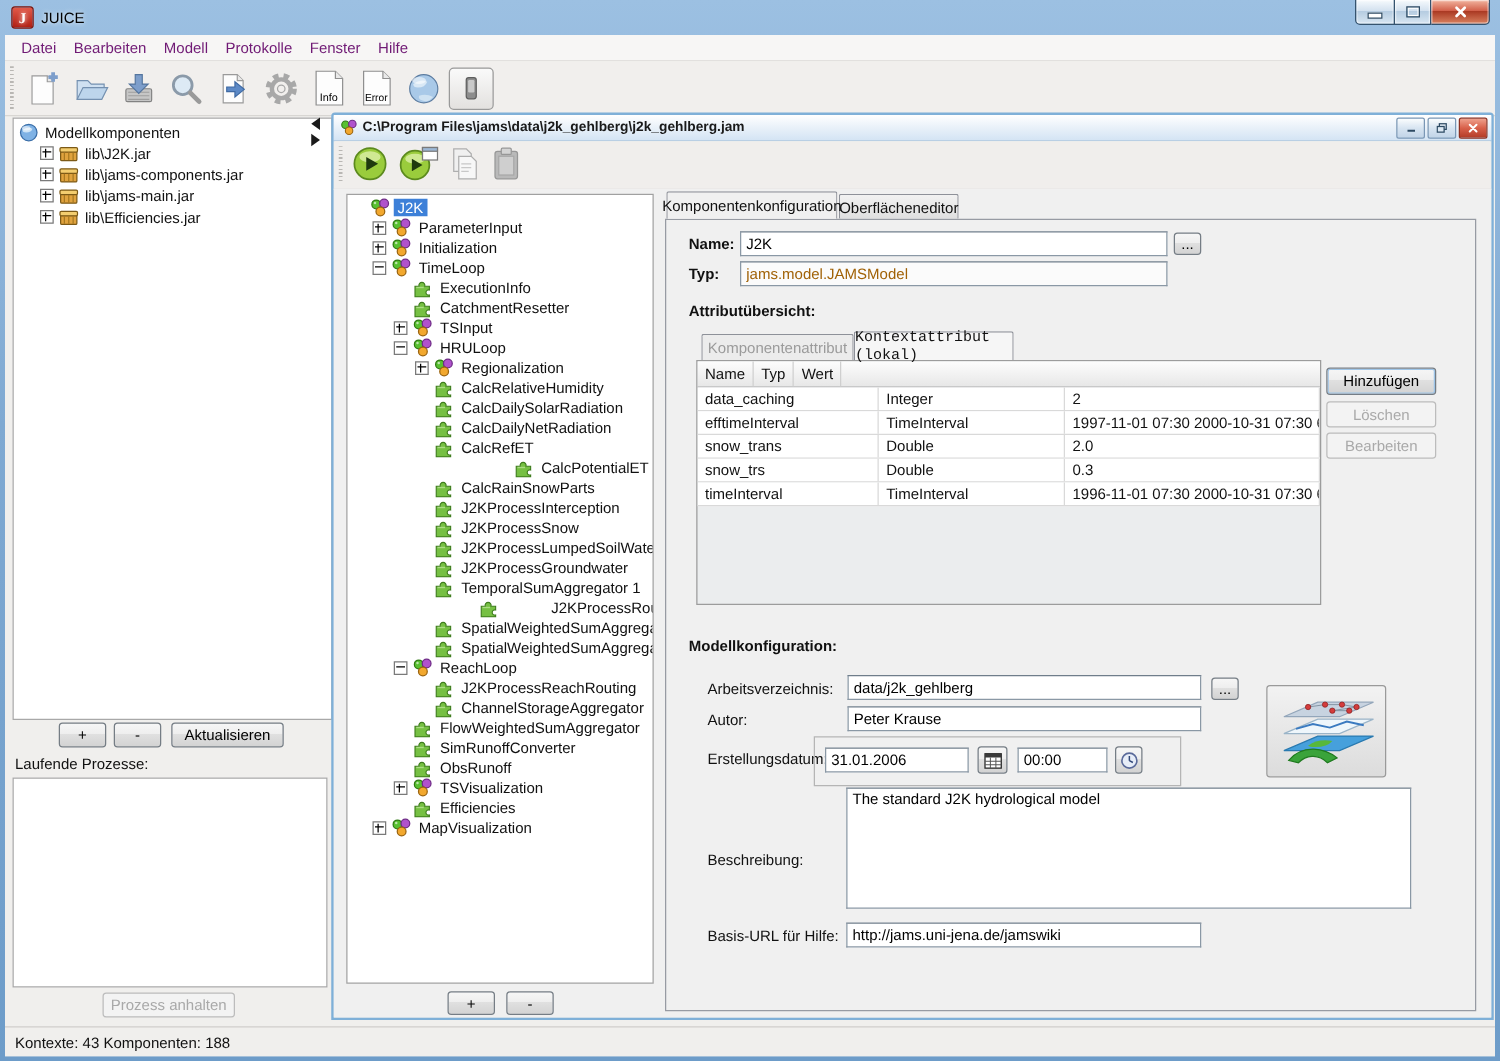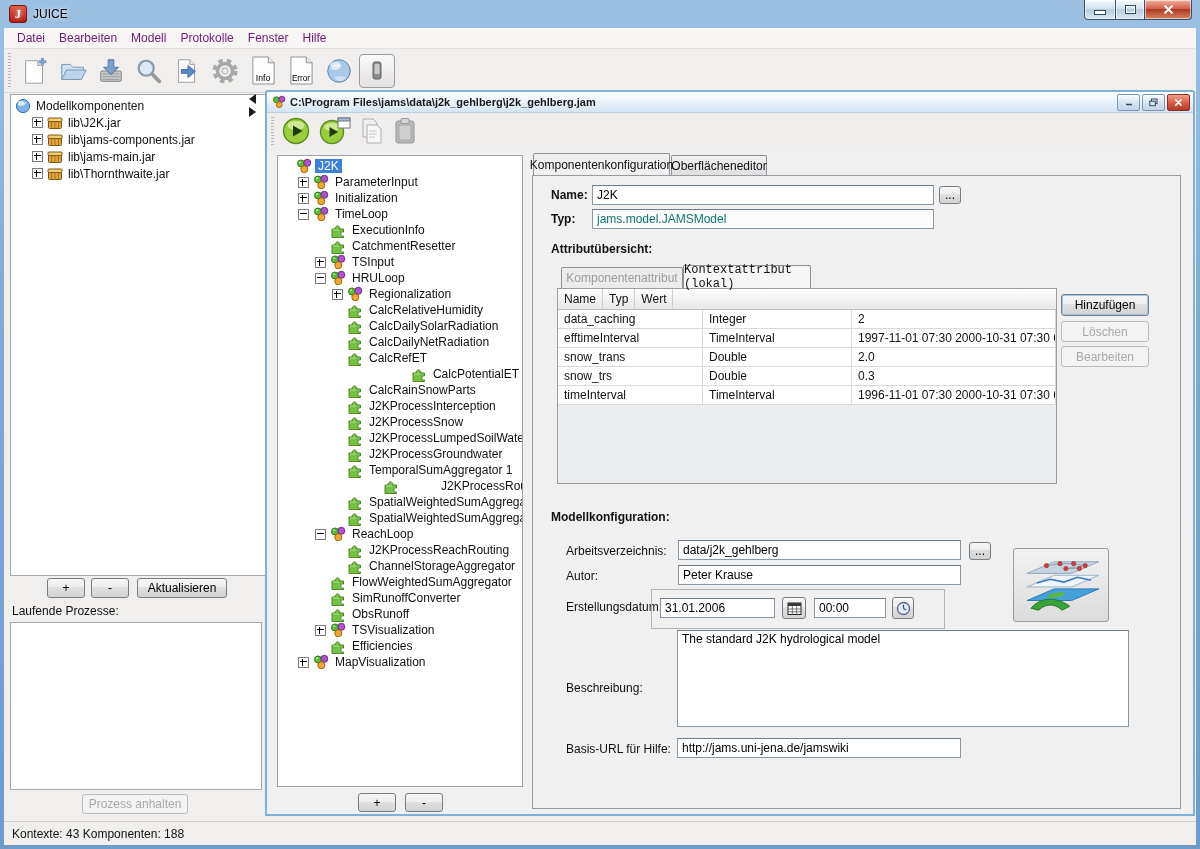--- a/index.html
+++ b/index.html
@@ -54,21 +54,21 @@
   .tri-right{width:0;height:0;border-top:5px solid transparent;border-bottom:5px solid transparent;
              border-left:7px solid #1a1a1a;}
   
   .btn{background:linear-gradient(#f6f6f6,#eeeeee 45%,#e0e0e0 46%,#d3d3d3);
        border:1px solid #757d85;border-radius:3px;font-size:12px;color:#000;
        display:flex;align-items:center;justify-content:center;box-sizing:border-box;}
   .btn.default{box-shadow:inset 0 0 0 1px #9ec5e8;}
   .btn.disabled{color:#a9a9a9;border-color:#bcbcbc;background:#f3f3f3;}
   .inp{box-sizing:border-box;border:1px solid #8a98a5;border-top-color:#6f7d8a;background:#fff;
        font-family:"Liberation Sans",sans-serif;font-size:12px;padding:1px 4px;color:#000;}
-  .inp:disabled,.inp.ro{background:#fbfbfb;color:#0f766e;}
+  .inp:disabled,.inp.ro{background:#fbfbfb;color:#a16207;}
   
   .iframe{position:absolute;left:261px;top:62px;width:926px;height:722px;
           border:2px solid #7fb0d8;border-radius:3px 3px 0 0;background:#f0f0f0;
           box-shadow:0 0 0 1px #bcd6ea inset;}
   .if-title{height:20px;background:linear-gradient(#ffffff,#e9f1f9 50%,#d4e4f4);display:flex;
             align-items:center;padding-left:5px;border-bottom:1px solid #b9cfe4;}
   .if-title .t{font-size:11px;font-weight:600;color:#1a1a1a;margin-left:4px;white-space:nowrap;}
   .if-controls{margin-left:auto;display:flex;gap:2px;padding-right:3px;}
   .ifc{width:21px;height:15px;border:1px solid #7a97b5;border-radius:2px;display:flex;align-items:center;
        justify-content:center;background:linear-gradient(#fbfdfe,#d7e4f1 50%,#c2d5e8);}
@@ -280,21 +280,21 @@
 
           <div class="lrow t-jar e-plus" style="margin-left: 17px;">
             <span class="exp"></span>
             <span class="icn">
               <svg width="16" height="16" viewBox="0 0 16 16">
                 <rect x="1.5" y="6" width="13" height="7.5" rx="1" fill="#e0a33e" stroke="#7c5a17"></rect>
                 <rect x="1" y="3" width="14" height="3.6" rx="1" fill="#f3cd6f" stroke="#7c5a17"></rect>
                 <path d="M4.5 7 v6 M8 7 v6 M11.5 7 v6" stroke="#a87820"></path>
               </svg>
             </span>
-            <span class="lbl">lib\Thornthwaite.jar</span>
+            <span class="lbl">lib\Efficiencies.jar</span>
           </div>
         </div>
     </div>
     <div class="btn tree-btn" style="left:43px;top:486px;width:38px;">+</div>
     <div class="btn tree-btn" style="left:87px;top:486px;width:38px;">-</div>
     <div class="btn tree-btn" style="left:133px;top:486px;width:90px;">Aktualisieren</div>
     <div class="proc-label">Laufende Prozesse:</div>
     <div class="proc-box"></div>
     <div class="btn disabled tree-btn" style="left:78px;top:702px;width:106px;">Prozess anhalten</div>
 

